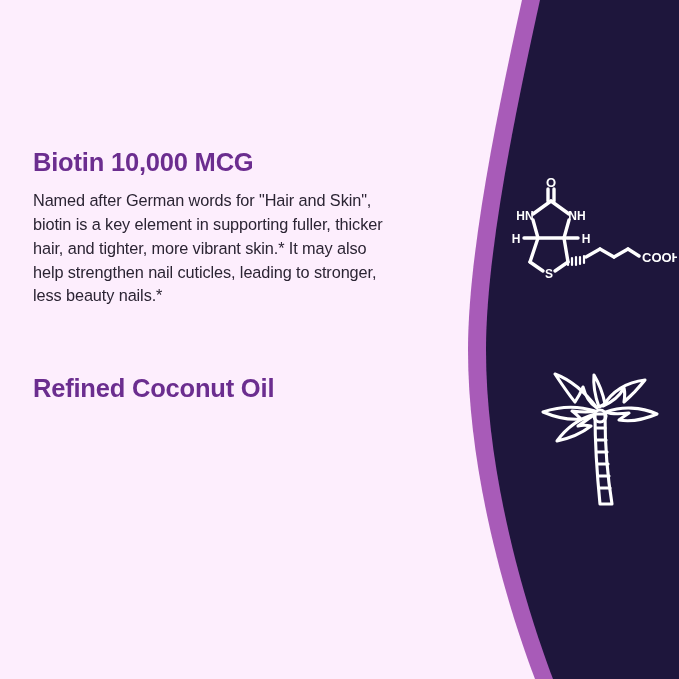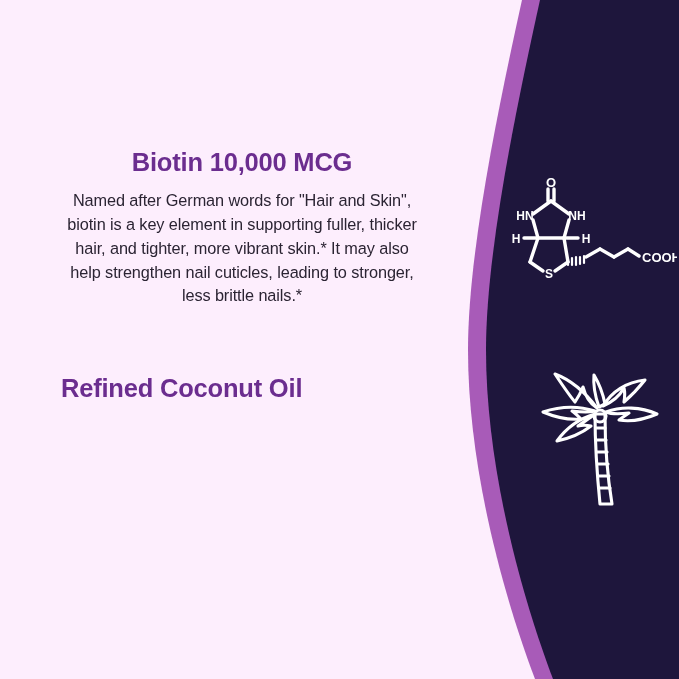--- a/index.html
+++ b/index.html
@@ -31,22 +31,22 @@
     position: absolute;
     left: 33px;
     top: 0;
     width: 420px;
     height: 679px;
   }
   .section {
     position: absolute;
     width: 418px;
   }
-  #section-biotin { top: 148px; text-align: center; }
-  #section-coconut { top: 374px; margin-left: 28px; }
+  #section-biotin { top: 148px; }
+  #section-coconut { top: 374px; }
   .section-heading {
     margin: 0 0 12px 0;
     font-family: "Liberation Sans", sans-serif;
     font-size: 25.5px;
     font-weight: bold;
     letter-spacing: -0.2px;
     color: #6b2d8f;
     line-height: 1.15;
   }
   .section-body {
@@ -92,21 +92,21 @@
   </svg>
 
   <div class="content">
 
     <div class="section" id="section-biotin">
       <h2 class="section-heading">Biotin 10,000 MCG</h2>
       <p class="section-body">Named after German words for "Hair and Skin",
 biotin is a key element in supporting fuller, thicker
 hair, and tighter, more vibrant skin.* It may also
 help strengthen nail cuticles, leading to stronger,
-less brittle nails.*</p>
+less beauty nails.*</p>
     </div>
 
     <div class="section" id="section-coconut">
       <h2 class="section-heading">Refined Coconut Oil</h2>
     </div>
 
   </div>
 
   <div class="icon-wrap" id="biotin-icon-wrap">
     <svg viewBox="0 0 172 115" width="172" height="115">

